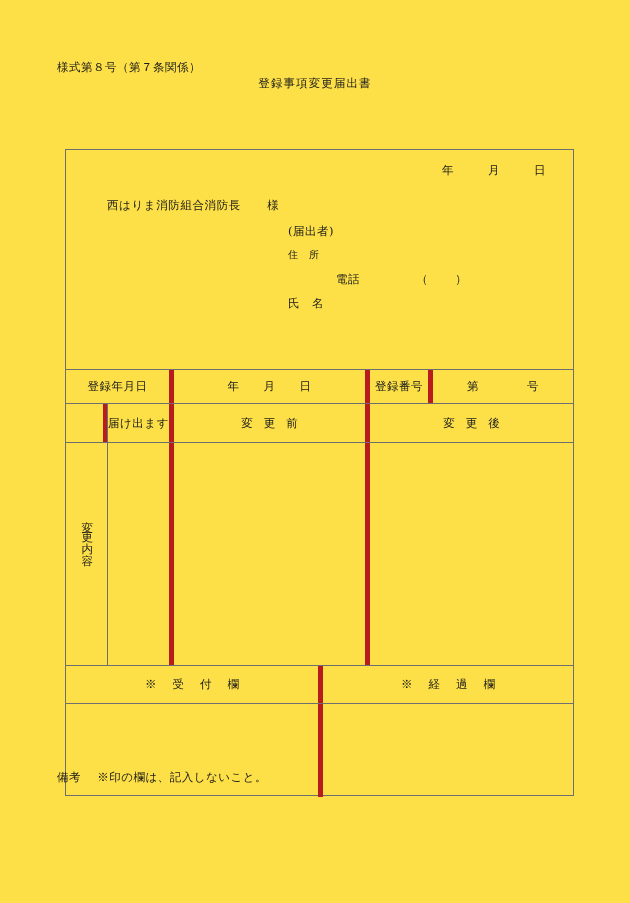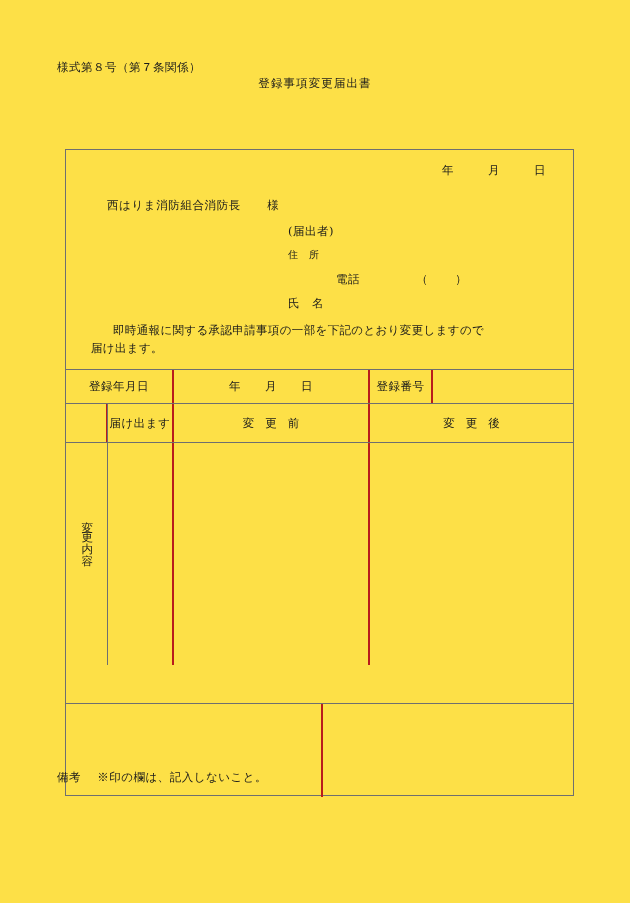--- a/index.html
+++ b/index.html
@@ -135,21 +135,21 @@
     position: absolute;
     top: 0;
     height: 100%;
     box-sizing: border-box;
     display: flex;
     align-items: center;
     justify-content: center;
     font-size: 11.5px;
     letter-spacing: 0.5px;
   }
-  .cell.vline { border-right: 2px solid #b91c1c; }
+  .cell.vline { border-right: 5px solid #b91c1c; }
 
   
   .row-reg { top: 219px; height: 34px; }
   
   .row-chg-head { top: 253px; height: 39px; }
   
   .row-chg-body { top: 292px; height: 223px; }
   
   .row-rcpt-head { top: 515px; height: 38px; }
   
@@ -218,49 +218,50 @@
       <div class="submitter-tag">(届出者)</div>
       <div class="field-addr">住　所</div>
 
       <div class="field-tel">
         <span>電話</span>
         <span class="paren">（　）</span>
       </div>
 
       <div class="field-name">氏　名</div>
 
-      <div class="statement">
-        <span class="indent">即時通報に関する承認申請事項の一部を下記のとおり変更しますので</span>
-        <span>届け出ます。</span>
-      </div>
     </div>
 
     <div class="row row-reg">
       <div class="cell vline" style="left:0; width:108px;">登録年月日</div>
       <div class="cell vline" style="left:108px; width:196px;">年　　月　　日</div>
       <div class="cell vline" style="left:304px; width:63px;text-align:right;">登録番号</div>
+      <div class="cell" style="left:367px; right:0; width:140px;">第　　　　号</div>
     </div>
 
     <div class="row row-chg-head">
       <div class="cell vline" style="left:0; width:42px;"></div>
       <div class="cell vline" style="left:42px; width:66px;">届け出ます</div>
       <div class="cell spaced-2" style="left:304px; width:203px;">変更後</div>
       <div class="cell vline spaced-2" style="left:108px; width:196px;">変更前</div>
     </div>
 
     <div class="row row-chg-body">
       <div class="cell vline" style="left:42px; width:66px;"></div>
       <div class="cell vline" style="left:108px; width:196px;"></div>
       <div class="cell" style="left:304px; width:203px;"></div>
     </div>
 
     <div class="vert-label">
       <span class="vtext">変更内容</span>
     </div>
 
+    <div class="row row-rcpt-head">
+      <div class="cell vline spaced-3" style="left:0; width:257px;">※受付欄</div>
+      <div class="cell spaced-3" style="left:257px; width:250px;">※経過欄</div>
+    </div>
 
     <div class="row row-rcpt-body">
       <div class="cell vline" style="left:0; width:257px;"></div>
       <div class="cell" style="left:257px; width:250px;"></div>
     </div>
 
   </div>
 
   <div class="footnote">
     <span>備考</span>

